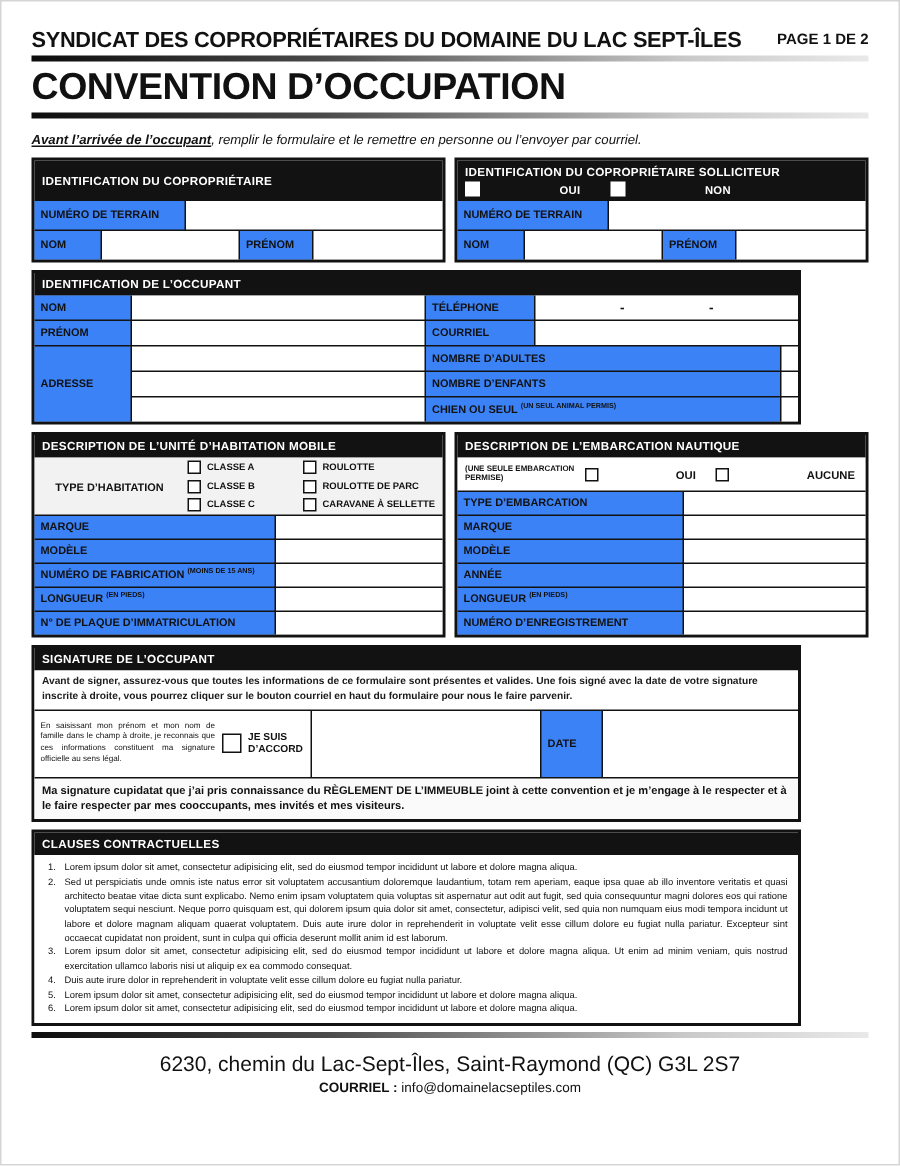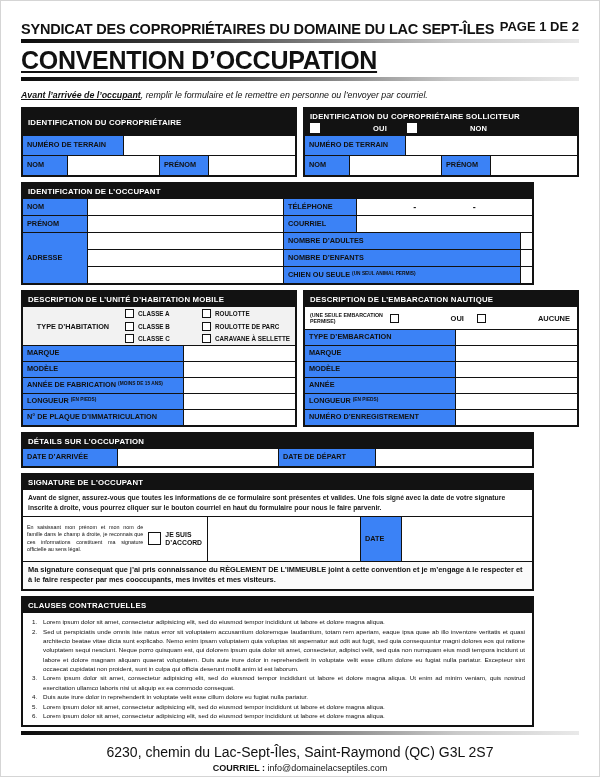--- a/index.html
+++ b/index.html
@@ -9,23 +9,23 @@
     font-family: "Liberation Sans", sans-serif;
     color: #111;
     overflow: hidden;
     border: 1px solid #d5d5d5;
   }
   .page { padding: 14px 20px 0; }
 
   
   .hdr-row { display: flex; justify-content: space-between; align-items: flex-end; margin-top: 4px; }
   .org-title { font-size: 14.5px; font-weight: bold; letter-spacing: -0.2px; }
-  .page-ind { font-size: 13px; font-weight: bold; padding-bottom: 3px; }
+  .page-ind { font-size: 10px; font-weight: bold; padding-bottom: 3px; }
   .rule { height: 4px; background: linear-gradient(to right,#0c0c0c 0%,#4a4a4a 35%,#c9c9c9 78%,#e9e9e9 100%); margin: 2px 0 3px; }
-  .doc-title { font-size: 25px; font-weight: bold; letter-spacing: -0.3px; margin: 1px 0 2px; text-decoration: underline; }
+  .doc-title { font-size: 25px; font-weight: bold; letter-spacing: -0.3px; margin: 1px 0 2px; }
   .intro { font-size: 8.8px; margin: 9px 0 7px; font-style: italic; }
   .intro b { text-decoration: underline; }
 
   
   .cols { display: flex; gap: 6px; margin-bottom: 5px; }
   .mb { margin-bottom: 5px; }
   .gbox { border: 2px solid #121212; background: #fff; }
   .w-half { width: 277px; }
   .w-full { width: 513px; }
   .gbar { background: #121212; color: #fff; font-weight: bold; font-size: 7.8px; letter-spacing: 0.2px;
@@ -152,21 +152,21 @@
       <div class="ic span3"></div>
       <div class="lc rspan3">ADRESSE</div>
       <div class="ic"></div>
       <div class="lc span3">NOMBRE D’ADULTES</div>
       <div class="ic"></div>
       <div class="ic"></div>
       <div class="lc span3">NOMBRE D’ENFANTS</div>
       <div class="ic"></div>
       <div class="ic"></div>
       <div class="lc span3">
-          <span>CHIEN OU SEULE</span>
+          <span>CHIEN OU SEUL</span>
           <span class="sup">(UN SEUL ANIMAL PERMIS)</span>
         </div>
       <div class="ic"></div>
     </div>
   </div>
 
   <div class="cols">
     <div class="gbox w-half">
       <div class="gbar">
         <span>DESCRIPTION DE L’UNITÉ D’HABITATION MOBILE</span>
@@ -207,21 +207,21 @@
             <span>MARQUE</span>
             <span class="sup"></span>
           </div>
         <div class="ic"></div>
         <div class="lc">
             <span>MODÈLE</span>
             <span class="sup"></span>
           </div>
         <div class="ic"></div>
         <div class="lc">
-            <span>ANNÉE DE FABRICATION</span>
+            <span>NUMÉRO DE FABRICATION</span>
             <span class="sup">(MOINS DE 15 ANS)</span>
           </div>
         <div class="ic"></div>
         <div class="lc">
             <span>LONGUEUR</span>
             <span class="sup">(EN PIEDS)</span>
           </div>
         <div class="ic"></div>
         <div class="lc">
             <span>N° DE PLAQUE D’IMMATRICULATION</span>
@@ -275,31 +275,20 @@
         <div class="ic"></div>
         <div class="lc">
             <span>NUMÉRO D’ENREGISTREMENT</span>
             <span class="sup"></span>
           </div>
         <div class="ic"></div>
       </div>
     </div>
   </div>
 
-  <div class="gbox w-full mb">
-    <div class="gbar">
-      <span>DÉTAILS SUR L’OCCUPATION</span>
-    </div>
-    <div class="g g-det">
-      <div class="lc">DATE D’ARRIVÉE</div>
-      <div class="ic"></div>
-      <div class="lc">DATE DE DÉPART</div>
-      <div class="ic"></div>
-    </div>
-  </div>
 
   <div class="gbox w-full mb">
     <div class="gbar">
       <span>SIGNATURE DE L’OCCUPANT</span>
     </div>
     <div class="sig-instr">Avant de signer, assurez-vous que toutes les informations de ce formulaire sont présentes et valides. Une fois signé avec la date de votre signature inscrite à droite, vous pourrez cliquer sur le bouton courriel en haut du formulaire pour nous le faire parvenir.</div>
     <div class="g g-sig">
       <div class="consent">
         <span class="ctext">En saisissant mon prénom et mon nom de famille dans le champ à droite, je reconnais que ces informations constituent ma signature officielle au sens légal.</span>
         <span class="agree">
@@ -307,21 +296,21 @@
           <span class="alabel">
             <div>JE SUIS</div>
             <div>D’ACCORD</div>
           </span>
         </span>
       </div>
       <div class="ic"></div>
       <div class="lc datelab">DATE</div>
       <div class="ic"></div>
     </div>
-    <div class="sig-confirm">Ma signature consequat que j’ai pris connaissance du RÈGLEMENT DE L’IMMEUBLE joint à cette convention et je m’engage à le respecter et à le faire respecter par mes cooccupants, mes invités et mes visiteurs.</div>
+    <div class="sig-confirm">Ma signature cupidatat que j’ai pris connaissance du RÈGLEMENT DE L’IMMEUBLE joint à cette convention et je m’engage à le respecter et à le faire respecter par mes cooccupants, mes invités et mes visiteurs.</div>
   </div>
 
   <div class="gbox w-full">
     <div class="gbar">
       <span>CLAUSES CONTRACTUELLES</span>
     </div>
     <div class="clauses">
       <div class="clause">
           <span class="cnum">1.</span>
           <span class="ctx">Lorem ipsum dolor sit amet, consectetur adipisicing elit, sed do eiusmod tempor incididunt ut labore et dolore magna aliqua.</span>

